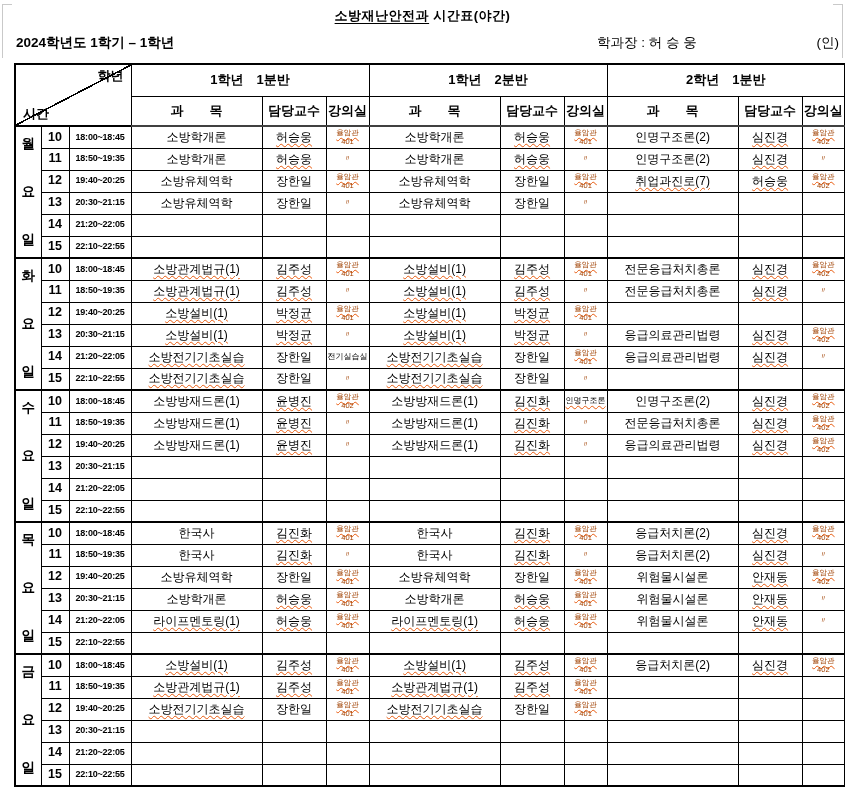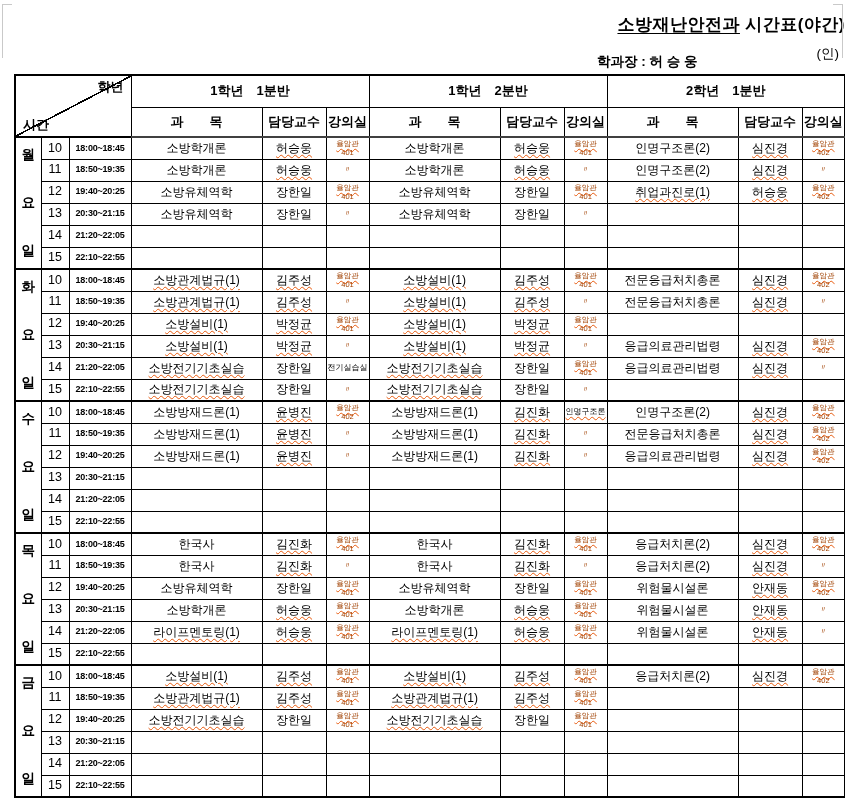--- a/index.html
+++ b/index.html
@@ -6,26 +6,26 @@
   html,body { margin:0; padding:0; }
   body {
     width:845px; height:809px; background:#ffffff; position:relative;
     font-family:"Liberation Sans","DejaVu Sans",sans-serif; color:#000;
   }
   
   .crop { position:absolute; border-color:#c9c9c9; }
   .crop-tl { left:2px; top:4px; width:10px; height:54px; border-left:1px solid #c9c9c9; border-top:1px solid #c9c9c9; }
   .crop-tr { right:2px; top:4px; width:10px; height:54px; border-right:1px solid #c9c9c9; border-top:1px solid #c9c9c9; }
 
-  .title { text-align:right; font-size:17px; font-weight:bold; padding-top:13px; letter-spacing:0.5px; }
+  .title { text-align:center; font-size:13px; font-weight:bold; padding-top:7px; letter-spacing:0.5px; }
   .title .u { text-decoration:underline; text-underline-offset:3px; }
 
   .subbar { position:relative; height:22px; margin-top:7px; font-size:13.5px; }
   .sub-left  { position:absolute; left:16px; top:2px; font-weight:bold; }
-  .sub-right { position:absolute; left:597px; top:10px;font-weight:bold; }
+  .sub-right { position:absolute; left:597px; top:2px; }
   .sub-seal  { position:absolute; right:6px; top:2px; }
 
   table.tt {
     margin:9px 0 0 14px; width:829px; table-layout:fixed;
     border-collapse:collapse; border:2px solid #000;padding-left:16px;
   }
   table.tt th, table.tt td { border:1px solid #000; padding:0; text-align:center; vertical-align:middle; overflow:hidden; }
   thead th { font-size:13px; font-weight:bold; white-space:pre; }
   thead tr.grp th { height:22px; }
   thead tr.sub th { height:20px; border-bottom:2px solid #404040; }
@@ -34,21 +34,21 @@
     content:""; position:absolute; inset:0;
     background:linear-gradient(to bottom right, transparent calc(50% - 0.8px), #000 calc(50% - 0.8px), #000 calc(50% + 0.8px), transparent calc(50% + 0.8px));
   }
   .corner .c-top { position:absolute; top:2px; right:7px; font-weight:bold; font-size:13px; }
   .corner .c-bot { position:absolute; bottom:2px; left:7px; font-weight:bold; font-size:13px; }
 
   tbody td { height:22px; font-size:12px; line-height:1.05; }
   tbody tr.day-start td { border-top:2px solid #000; }
   td.day { font-weight:bold; font-size:13.5px; }
   .daybox { display:flex; flex-direction:column; justify-content:space-between; height:118px; padding:4px 0; align-items:center; }
-  td.pno { font-weight:normal; font-size:12.5px; }
+  td.pno { font-weight:bold; font-size:12.5px; }
   td.time { font-weight:bold; font-size:9px; letter-spacing:-0.2px;margin-left:28px; }
   td.subj, td.prof { font-size:12px; }
   td.room { font-size:7.5px; line-height:1.25; }
 
   .sq {
     text-decoration-line:underline; text-decoration-style:wavy;
     text-decoration-color:#e8590c; text-decoration-thickness:1px; text-underline-offset:2px;
   }
   .rm { color:#a04000;margin-top:40px; }
   .rm-plain { color:#000; font-size:8px; }
@@ -56,20 +56,21 @@
 </style>
 </head>
 <body>
 
 <div class="crop crop-tl"></div>
 <div class="crop crop-tr"></div>
 
 <div class="title"><span class="u">소방재난안전과</span><span> 시간표(야간)</span></div>
 
 <div class="subbar">
+  <span class="sub-left">2024학년도 1학기 – 1학년</span>
   <span class="sub-right">학과장 :  허 승 웅</span>
   <span class="sub-seal">(인)</span>
 </div>
 
 <table class="tt">
   <colgroup>
     <col style="width:26px">
       <col style="width:28px">
       <col style="width:62px">
     <col style="width:131px">
@@ -140,21 +141,21 @@
       </tr>
       <tr>
         <td class="pno">12</td>
         <td class="time">19:40~20:25</td>
         <td class="subj"><span>소방유체역학</span></td>
         <td class="prof"><span>장한일</span></td>
         <td class="room"><span class="rm"><span class="sq">율암관</span><br>401</span></td>
         <td class="subj"><span>소방유체역학</span></td>
         <td class="prof"><span>장한일</span></td>
         <td class="room"><span class="rm"><span class="sq">율암관</span><br>401</span></td>
-        <td class="subj"><span class="sq">취업과진로(1)</span></td>
+        <td class="subj"><span class="sq">취업과진로(7)</span></td>
         <td class="prof"><span class="sq">허승웅</span></td>
         <td class="room"><span class="rm"><span class="sq">율암관</span><br>402</span></td>
       </tr>
       <tr>
         <td class="pno">13</td>
         <td class="time">20:30~21:15</td>
         <td class="subj"><span>소방유체역학</span></td>
         <td class="prof"><span>장한일</span></td>
         <td class="room"><span class="ditto">〃</span></td>
         <td class="subj"><span>소방유체역학</span></td>

